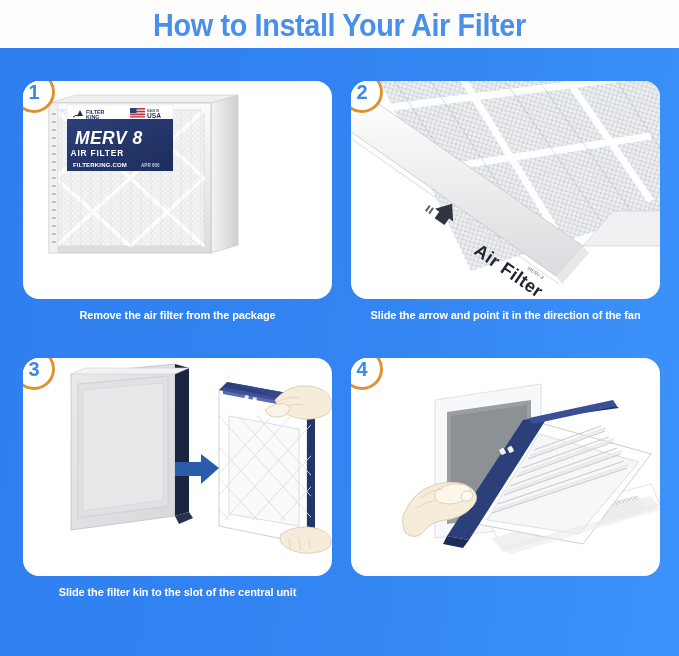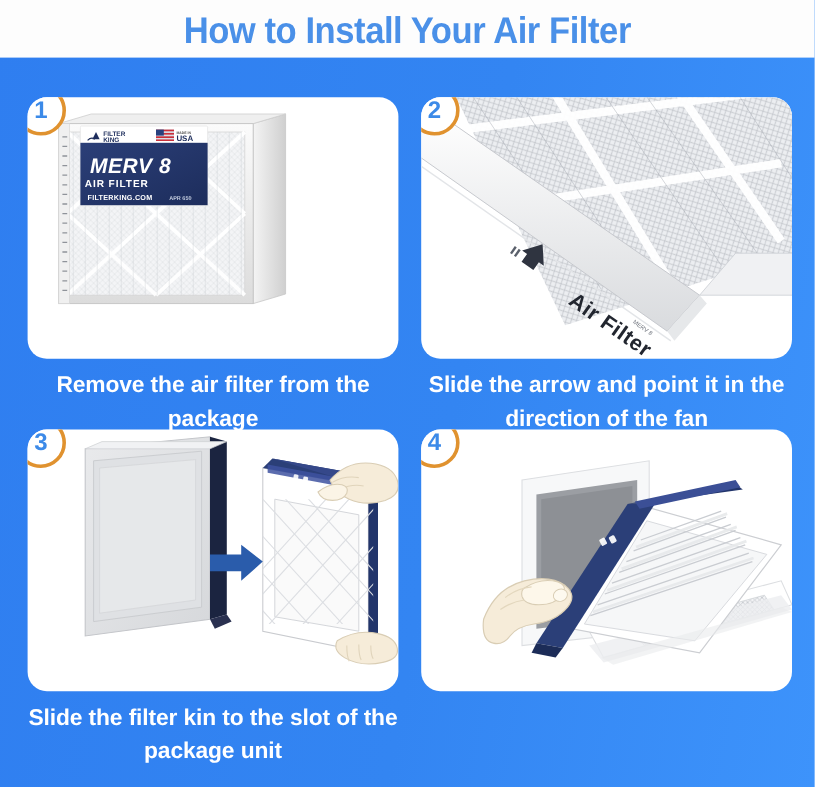--- a/index.html
+++ b/index.html
@@ -91,21 +91,21 @@
     overflow: hidden;
     border-radius: 10px;
   }
   .art svg { display: block; width: 100%; height: 100%; }
 
   .caption {
     width: 309px;
     margin-top: 9px;
     text-align: center;
     color: #ffffff;
-    font-size: 19px;
+    font-size: 11px;
     font-weight: bold;
     line-height: 1.45;
     letter-spacing: -0.1px;
   }
 </style>
 </head>
 <body>
 
 <div class="infographic">
 
@@ -355,21 +355,21 @@
               </g>
             </g>
 
             <g>
               <path d="M196,110 L178,96 L178,104 L152,104 L152,118 L178,118 L178,126 Z" fill="#2a5cab"></path>
             </g>
           </svg>
         </div>
         <div class="badge">3</div>
       </div>
-      <div class="caption">Slide the filter kin to the slot of the package unit</div>
+      <div class="caption">Slide the filter kin to the slot of the central unit</div>
     </div>
 
     <div class="panel panel-4">
       <div class="card">
         <div class="art">
           <svg viewBox="0 0 309 218" xmlns="http://www.w3.org/2000/svg" aria-hidden="true">
             <defs>
               <pattern id="grillMesh" width="4" height="4" patternUnits="userSpaceOnUse">
                 <rect width="4" height="4" fill="#f2f3f5"></rect>
                 <path d="M0 0 L4 4 M4 0 L0 4" stroke="#c5c8cd" stroke-width="0.7"></path>

